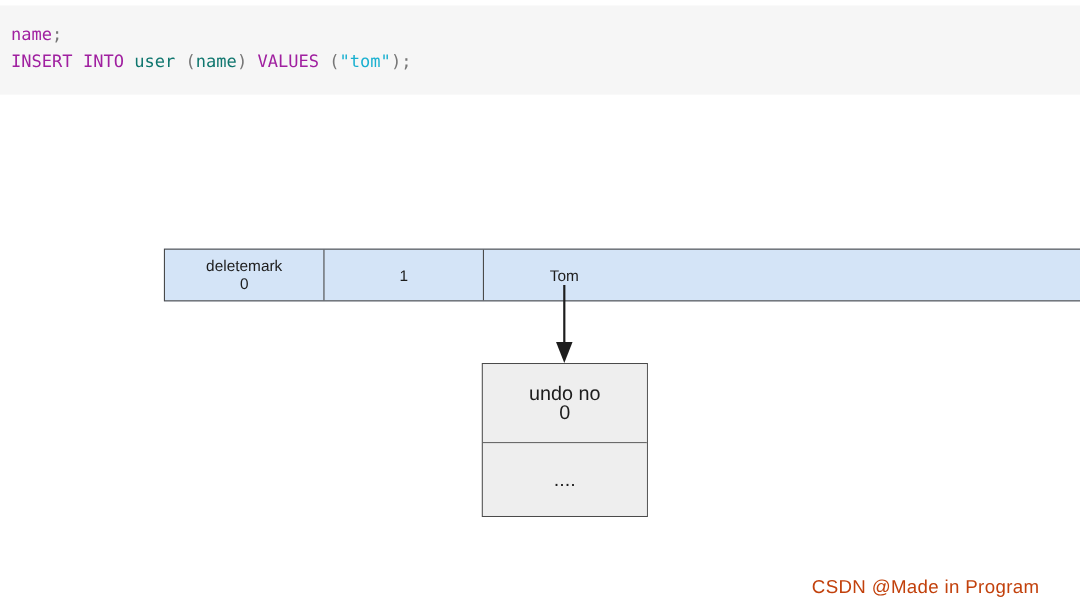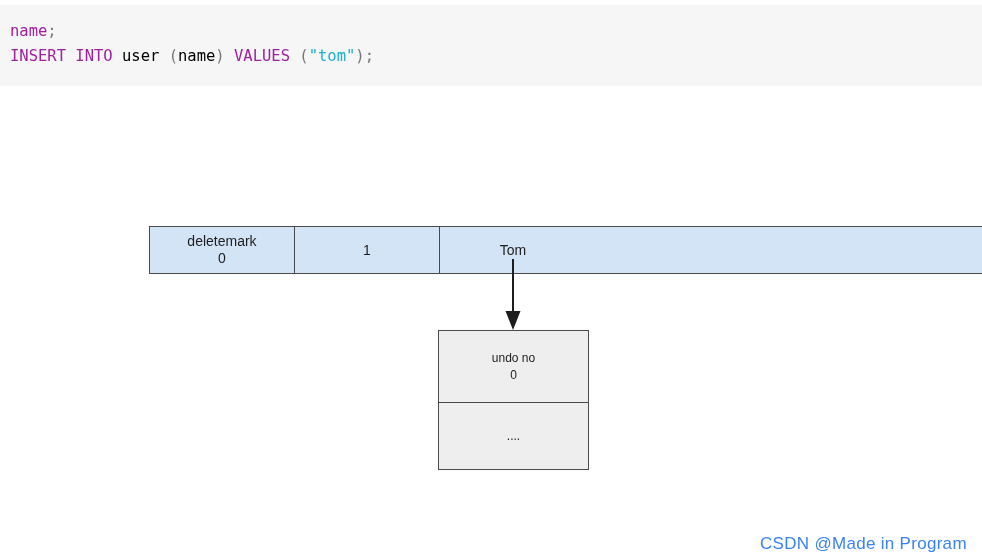--- a/index.html
+++ b/index.html
@@ -25,21 +25,21 @@
     background: #f6f6f6;
     box-sizing: border-box;
     padding: 14px 0 0 10px;
     font-family: "DejaVu Sans Mono", "Liberation Mono", monospace;
     font-size: 15.5px;
     line-height: 25px;
     white-space: pre;
   }
   .tok-kw   { color: #a020a0; }
   .tok-punc { color: #777777; }
-  .tok-id   { color: #000000; }
+  .tok-id   { color: #0f766e; }
   .tok-str  { color: #1ab0d0; }
 
   
   #record-row {
     position: absolute;
     left: 149px;
     top: 226px;
     width: 840px;
     height: 48px;
     display: flex;
@@ -85,41 +85,40 @@
     box-sizing: border-box;
     background: #eeeeee;
   }
   .undo-cell {
     border-bottom: 1.5px solid #4a4a4a;
     box-sizing: border-box;
     display: flex;
     flex-direction: column;
     align-items: center;
     justify-content: center;
-    font-size: 12px;
+    font-size: 18px;
     color: #1d1d1d;
     line-height: 17px;
     text-align: center;
     background: #eeeeee;
   }
   .undo-cell:last-child { border-bottom: none; }
   .undo-cell.h1 { height: 72px; }
   .undo-cell.h2 { height: 71px; }
   .undo-cell.h3 { height: 66px; }
 
   
   #watermark {
     position: absolute;
-    left: 760px;
+    left: 738px;
     top: 524px;
     font-size: 17px;
-    color: #3b82f6;
+    color: #c2410c;
     letter-spacing: 0.3px;
     white-space: nowrap;
-    margin-top: 10px;
   }
 </style>
 </head>
 <body>
 
 <div id="code-block"><span><span class="tok-kw">name</span><span class="tok-punc">;</span></span>
 <span><span class="tok-kw">INSERT</span><span class="tok-punc"> </span><span class="tok-kw">INTO</span><span class="tok-punc"> </span><span class="tok-id">user</span><span class="tok-punc"> (</span><span class="tok-id">name</span><span class="tok-punc">) </span><span class="tok-kw">VALUES</span><span class="tok-punc"> (</span><span class="tok-str">"tom"</span><span class="tok-punc">);</span></span></div>
 
 <div id="record-row">
   <div class="rec-cell w-deletemark">

